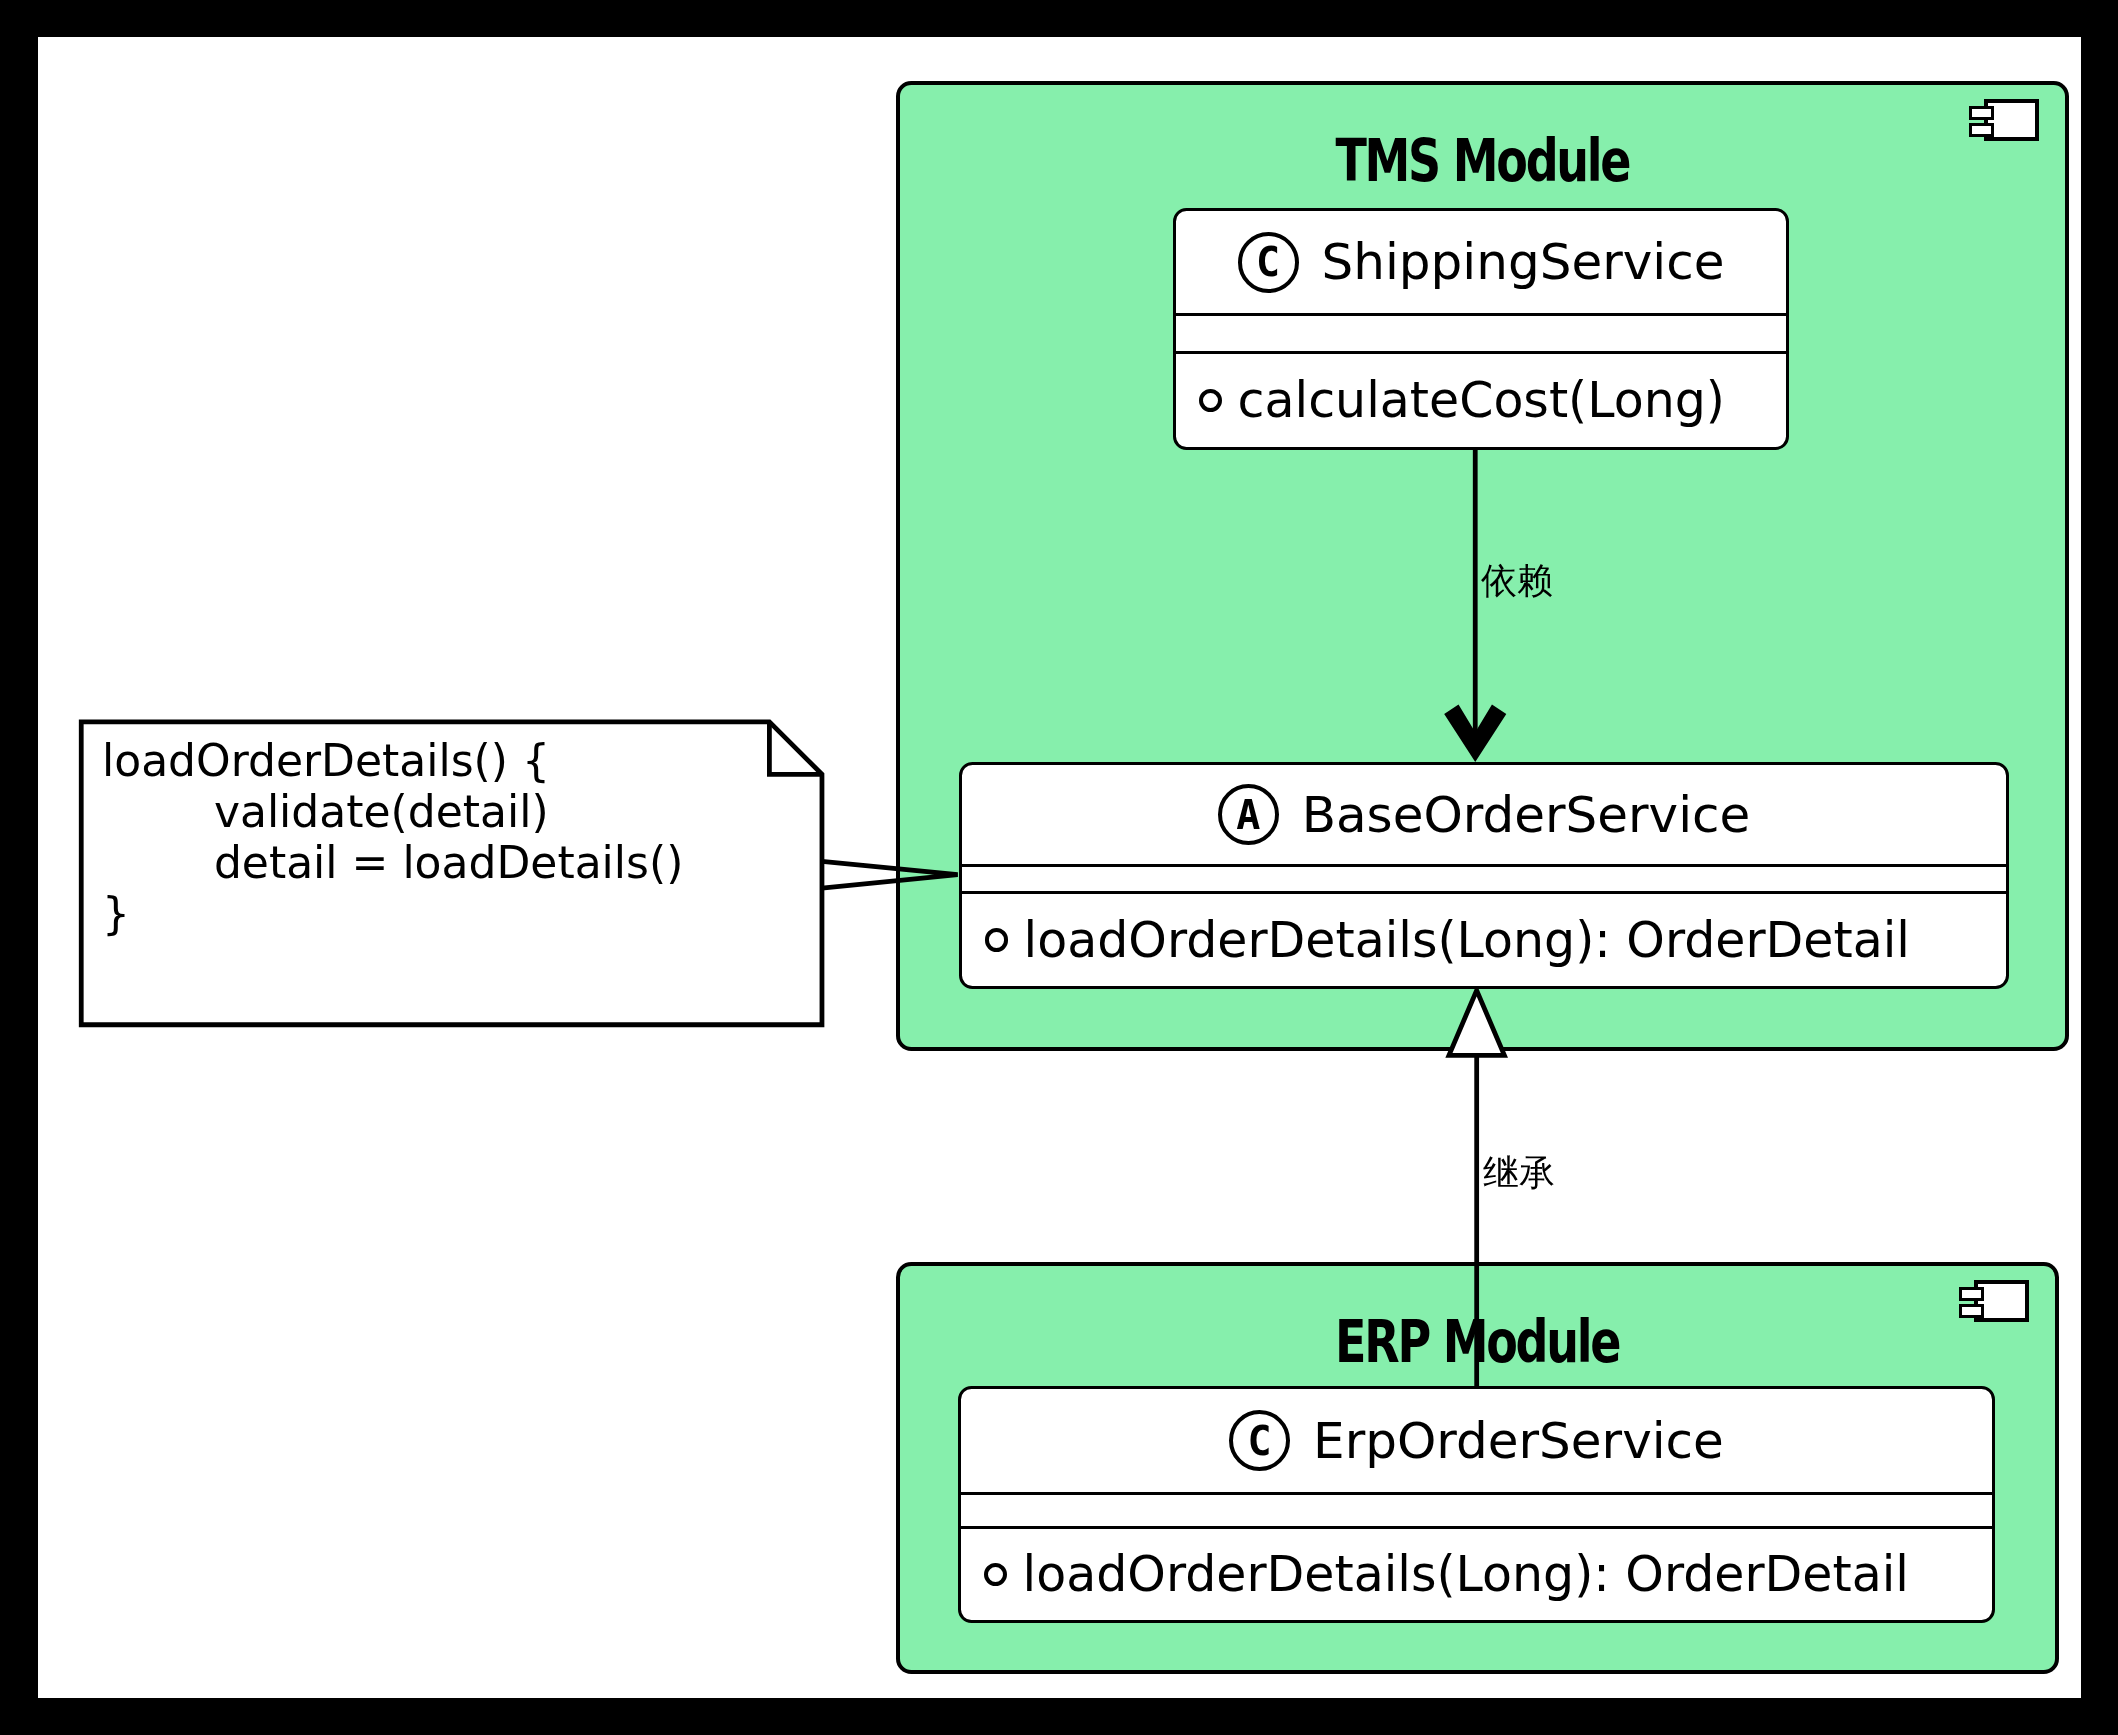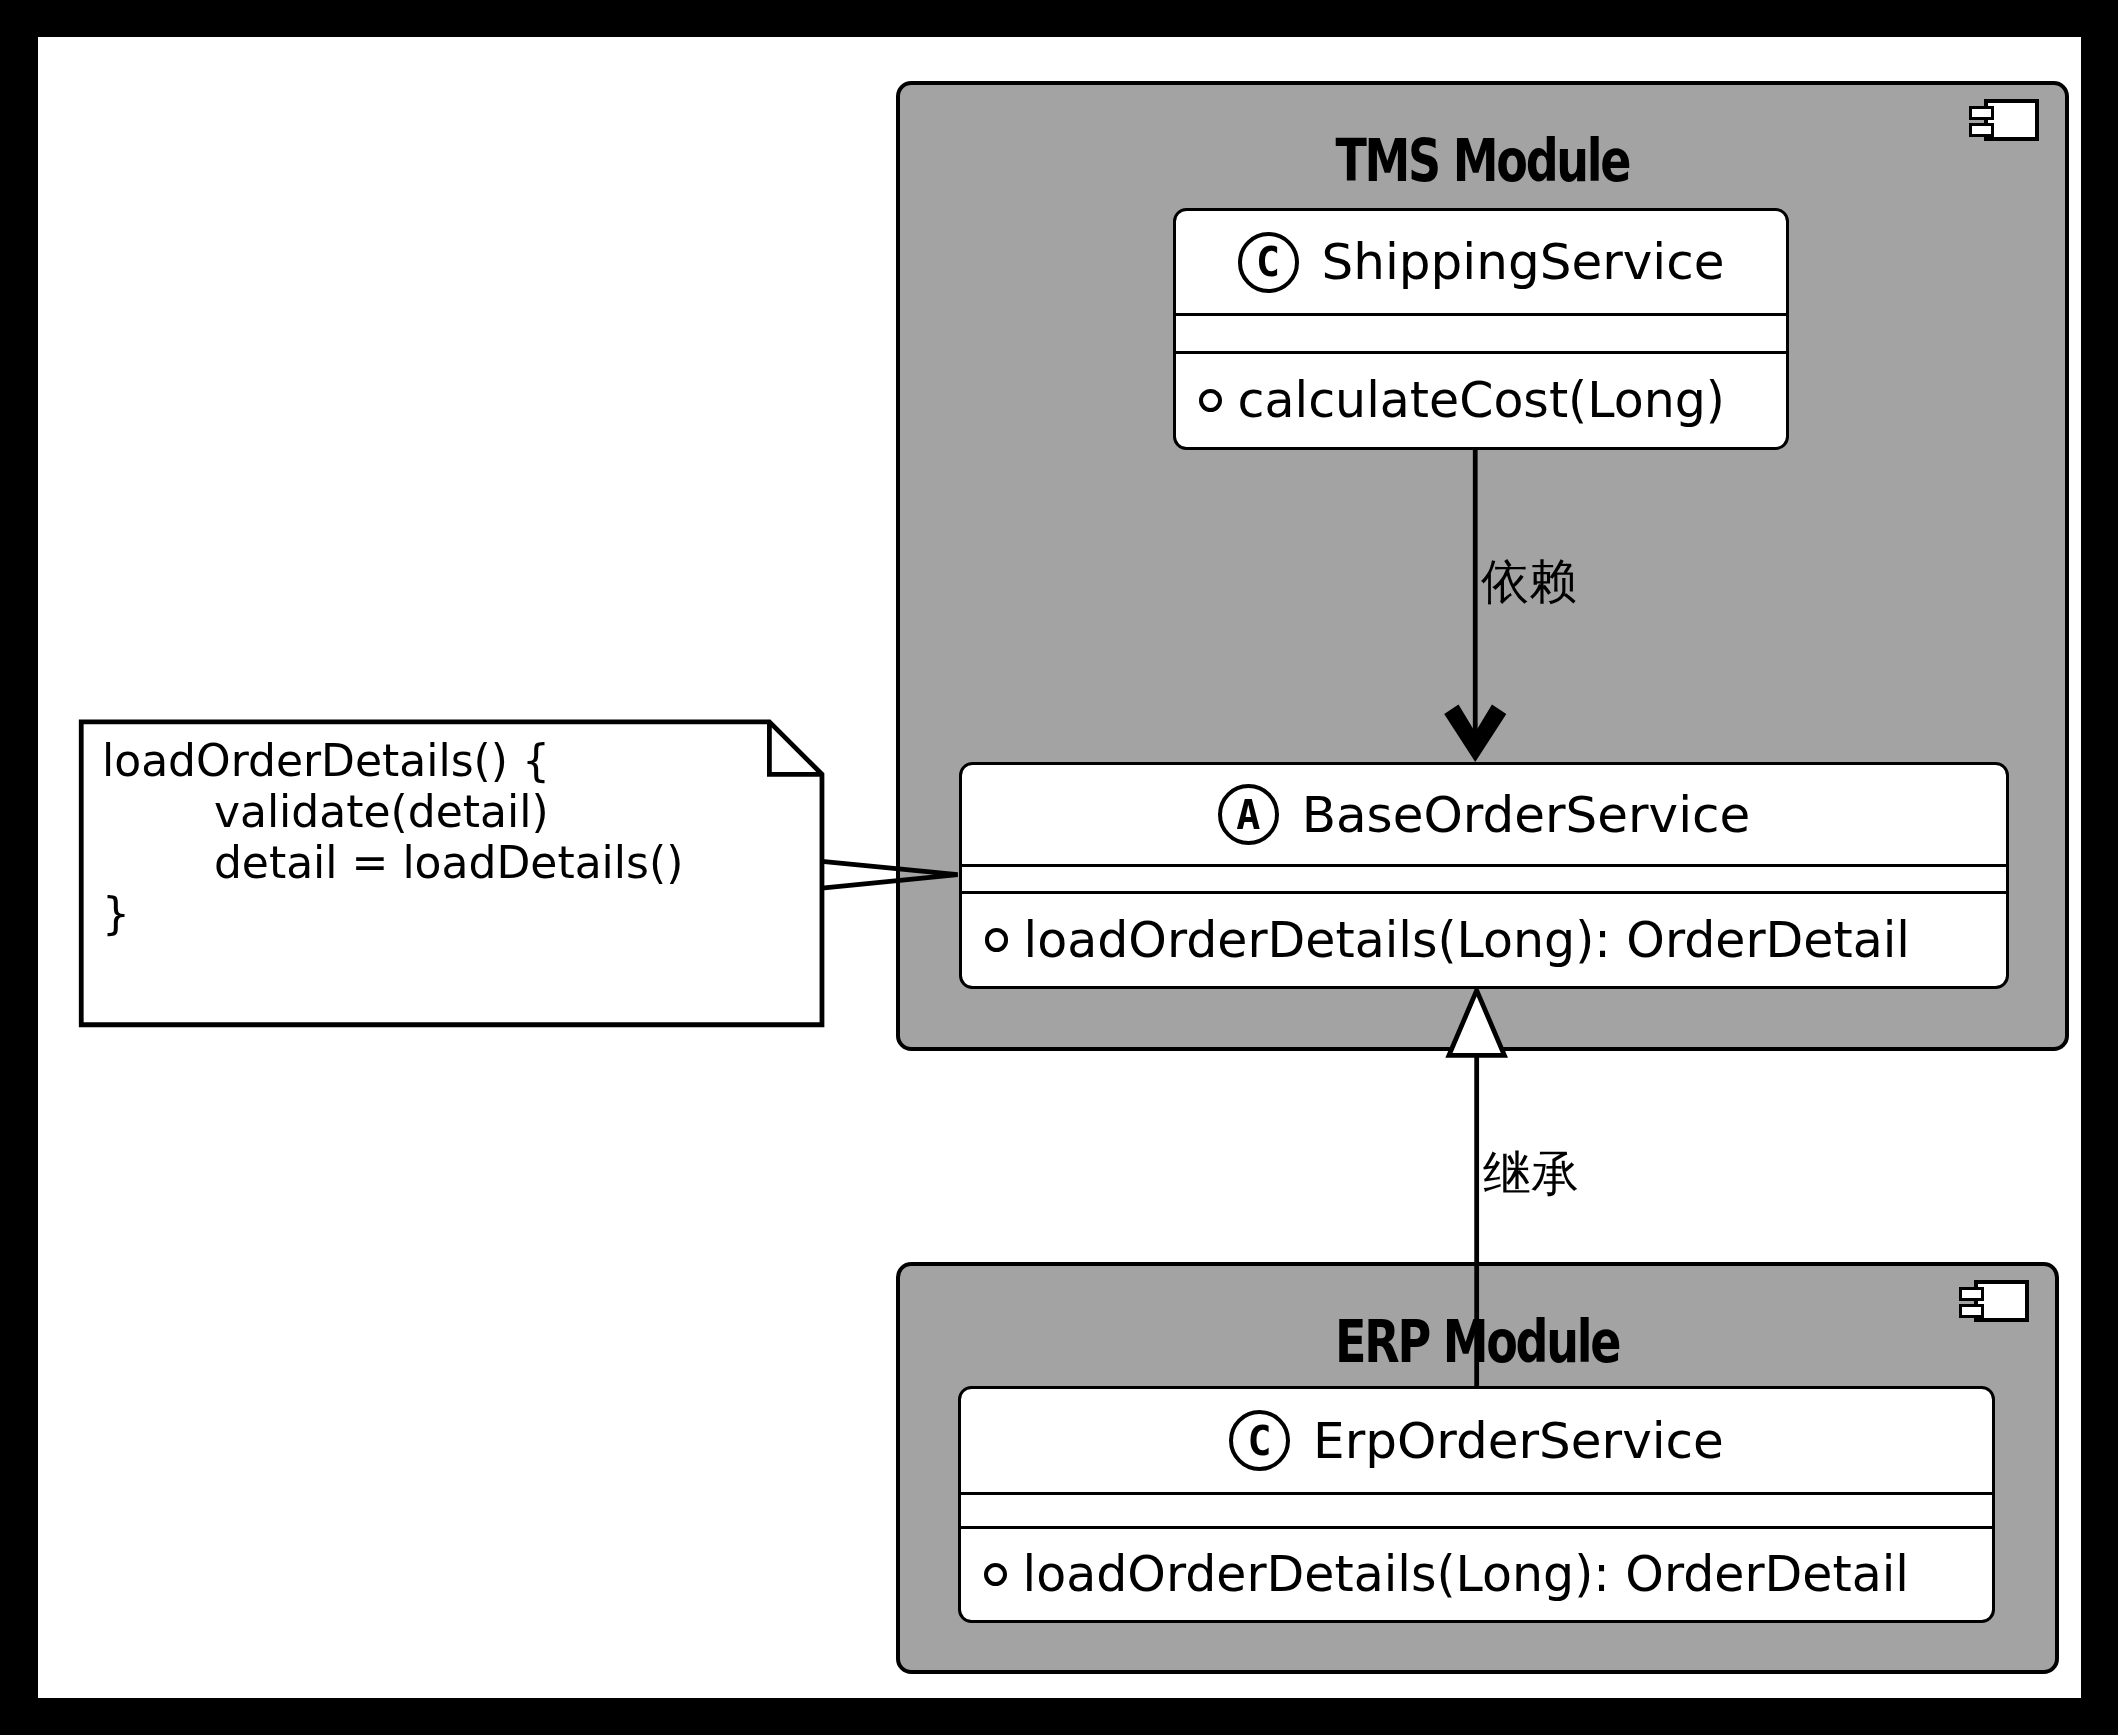--- a/index.html
+++ b/index.html
@@ -15,21 +15,21 @@
   .canvas {
     position: absolute;
     left: 38px; top: 37px;
     width: 2043px; height: 1661px;
     background: #ffffff;
     z-index: 1;
   }
   
   .pkg {
     position: absolute;
-    background: #a3a3a3;
+    background: #86efac;
     border: 4.8px solid #000000;
     border-radius: 15.3px;
     box-sizing: border-box;
     z-index: 2;
   }
   #pkg-tms { left: 896px; top: 81px;  width: 1173px; height: 970px; }
   #pkg-erp { left: 896px; top: 1262px; width: 1163px; height: 412px; }
   .pkg-title {
     position: absolute;
     left: 0; top: 46px;
@@ -134,21 +134,21 @@
     width: 15.3px; height: 15.3px;
     border: 4.8px solid #000000;
     border-radius: 50%;
     flex: 0 0 auto;
   }
 
   
   .edge-label {
     position: absolute;
     z-index: 5;
-    font-size: 48px;
+    font-size: 36px;
     line-height: 52px;
     white-space: nowrap;
   }
   #lbl-dep { left: 1481px; top: 555px; }
   #lbl-inh { left: 1483px; top: 1147px; }
 
   
   #note-text {
     position: absolute;
     left: 102px; top: 735px;

